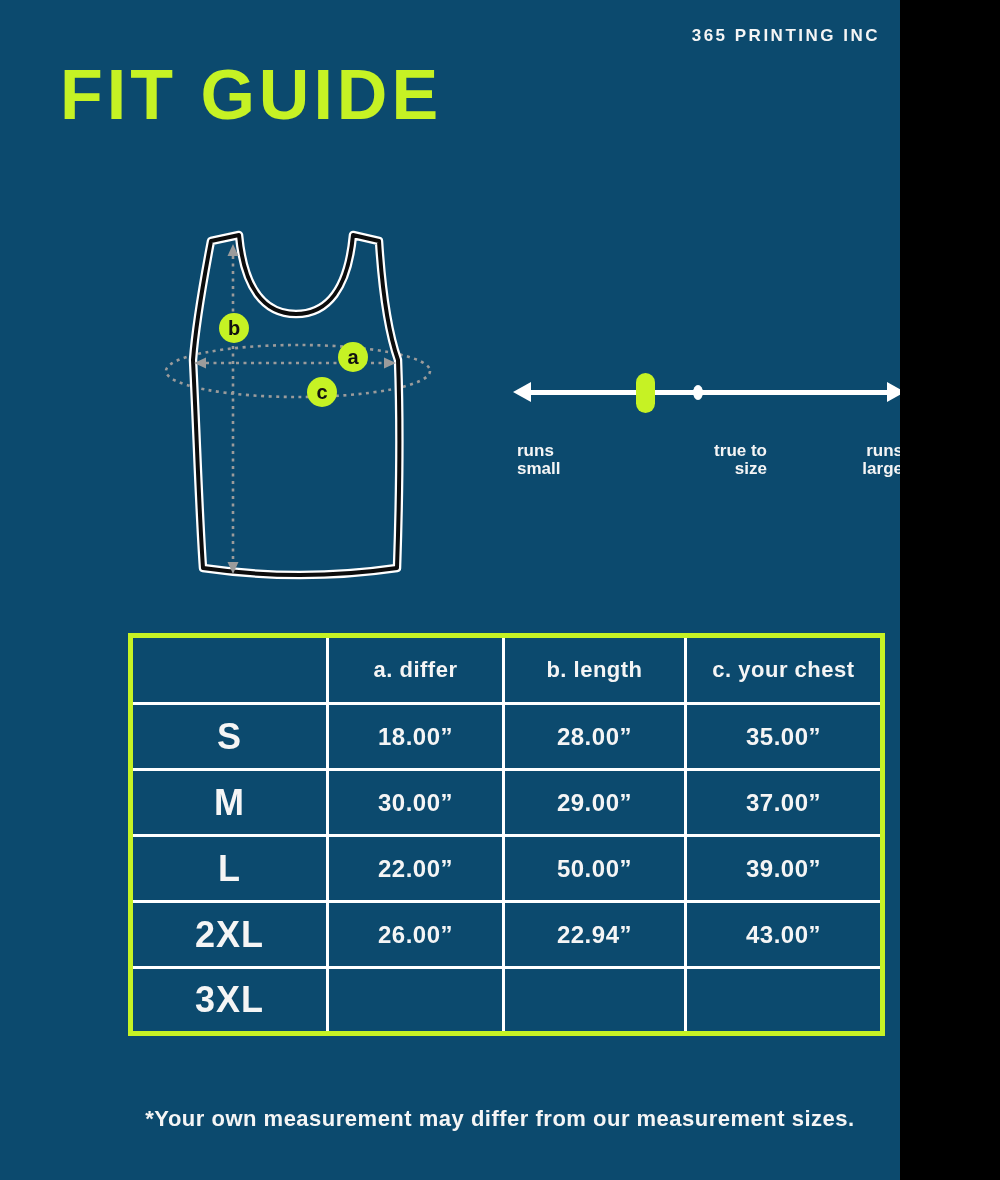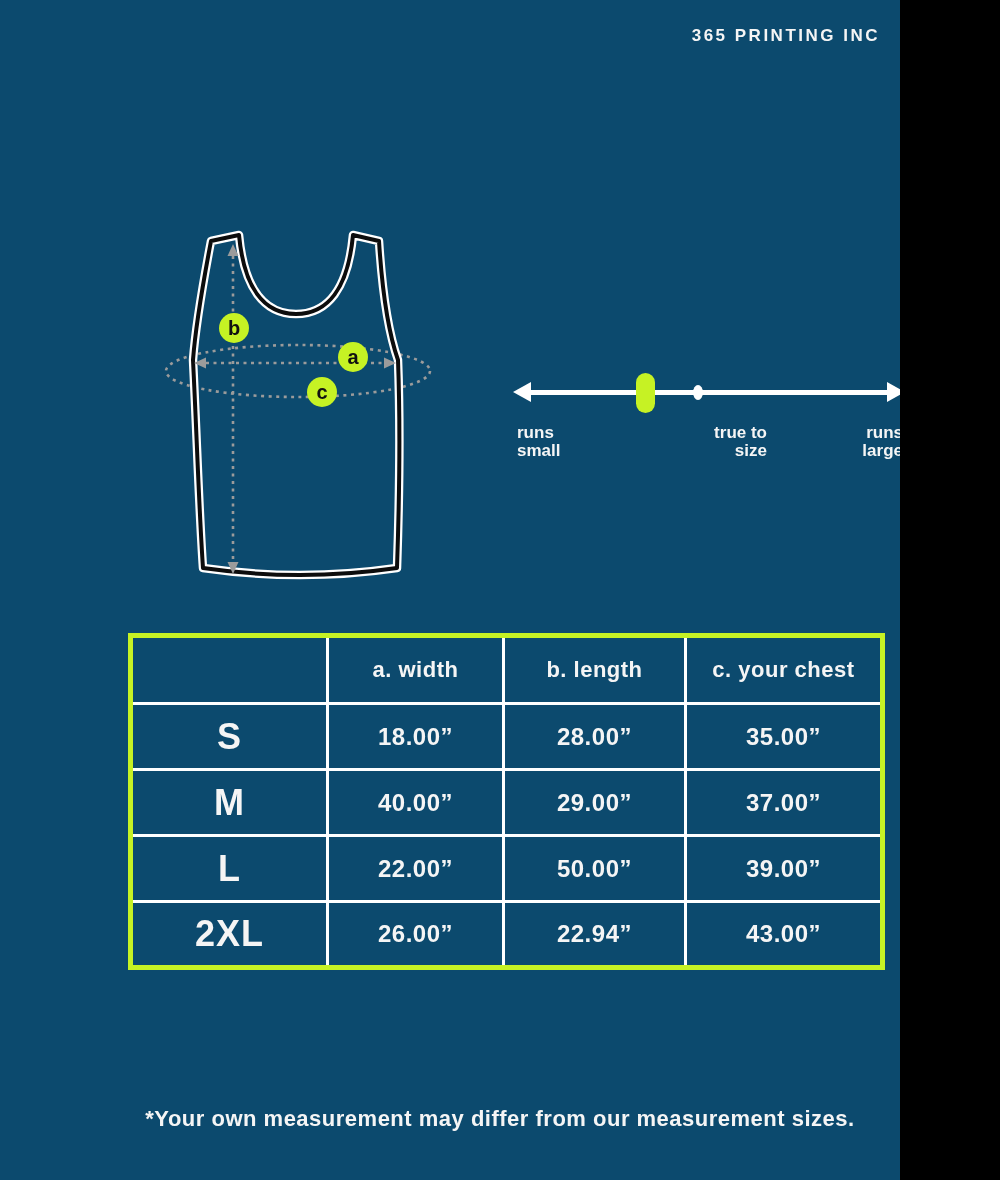--- a/index.html
+++ b/index.html
@@ -23,21 +23,21 @@
   .marker-letter{font-family:"Liberation Sans",sans-serif;font-weight:bold;font-size:20px;fill:#111;}
 
   .fit-scale{position:absolute;left:513px;top:372px;width:392px;height:110px;}
   .fs-track{position:absolute;left:12px;right:12px;top:18px;height:5px;background:#ffffff;}
   .fs-arrow-left{position:absolute;left:0;top:10px;width:0;height:0;
     border-top:10px solid transparent;border-bottom:10px solid transparent;border-right:18px solid #ffffff;}
   .fs-arrow-right{position:absolute;right:0;top:10px;width:0;height:0;
     border-top:10px solid transparent;border-bottom:10px solid transparent;border-left:18px solid #ffffff;}
   .fs-marker{position:absolute;left:123px;top:1px;width:19px;height:40px;border-radius:10px;background:#c6f224;}
   .fs-dot{position:absolute;left:180px;top:13px;width:10px;height:15px;border-radius:50%;background:#ffffff;}
-  .fs-label{position:absolute;top:52px;font-size:17px;font-weight:bold;line-height:1.08;color:#f5f5f5;}
+  .fs-label{position:absolute;top:70px;font-size:17px;font-weight:bold;line-height:1.08;color:#f5f5f5;}
   .fs-left{left:4px;text-align:left;}
   .fs-center{left:134px;width:120px;text-align:right;}
   .fs-right{right:2px;text-align:right;}
 
   .size-table{
     position:absolute;left:128px;top:633px;width:757px;
     border-collapse:collapse;table-layout:fixed;
     border:5px solid #c6f224;
   }
   .size-table th,.size-table td{
@@ -54,20 +54,21 @@
     position:absolute;left:0;top:1106px;width:1000px;text-align:center;
     font-size:22px;font-weight:bold;letter-spacing:0.5px;color:#f5f5f5;
   }
 </style>
 </head>
 <body>
 
 <div class="page">
 
   <div class="brand">365 PRINTING INC</div>
+  <h1 class="title">FIT GUIDE</h1>
 
   <svg class="tank" viewBox="0 0 320 400" aria-hidden="true">
 
     <ellipse cx="148" cy="161" rx="132" ry="26" fill="none" stroke="#9b9b9b" stroke-width="2.6" stroke-dasharray="3 4.5"></ellipse>
 
     <path d="M 61,31 L 89,25
              C 94,78 114,104 146,104
              C 178,104 198,78 203,25
              L 229,31
              Q 234,110 248,150
@@ -131,48 +132,54 @@
   <table class="size-table">
     <colgroup>
       <col style="width:26.2%">
         <col style="width:23.4%">
         <col style="width:24.2%">
         <col style="width:26.2%">
     </colgroup>
     <thead>
       <tr>
         <th></th>
-        <th>a. width</th>
+        <th>a. differ</th>
         <th>b. length</th>
         <th>c. your chest</th>
       </tr>
     </thead>
     <tbody>
       <tr>
         <th>S</th>
         <td>18.00”</td>
         <td>28.00”</td>
         <td>35.00”</td>
       </tr>
       <tr>
         <th>M</th>
-        <td>40.00”</td>
+        <td>30.00”</td>
         <td>29.00”</td>
         <td>37.00”</td>
       </tr>
       <tr>
         <th>L</th>
         <td>22.00”</td>
         <td>50.00”</td>
         <td>39.00”</td>
       </tr>
       <tr>
         <th>2XL</th>
         <td>26.00”</td>
         <td>22.94”</td>
         <td>43.00”</td>
       </tr>
+      <tr>
+        <th>3XL</th>
+        <td></td>
+        <td></td>
+        <td></td>
+      </tr>
     </tbody>
   </table>
 
   <div class="footnote">*Your own measurement may differ from our measurement sizes.</div>
 
 </div>
 
 </body></html>

